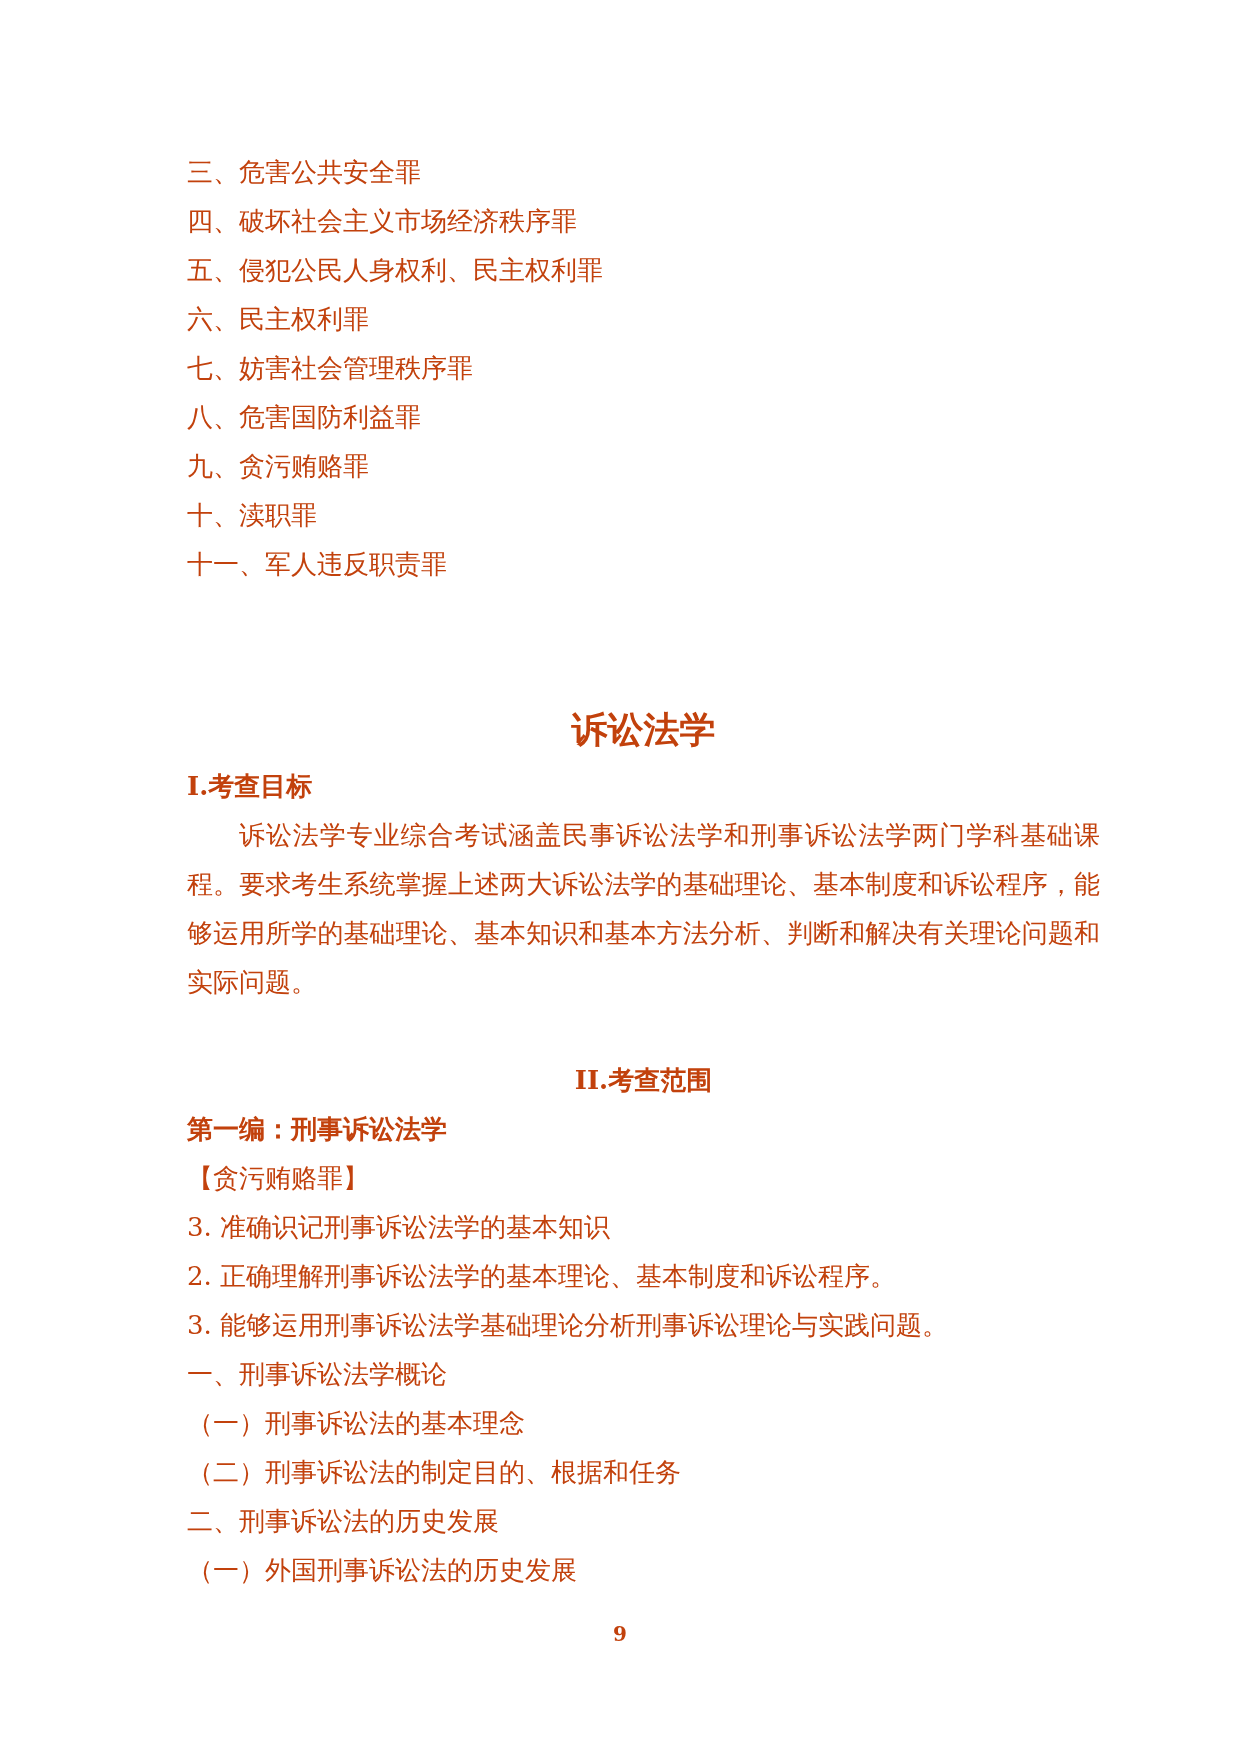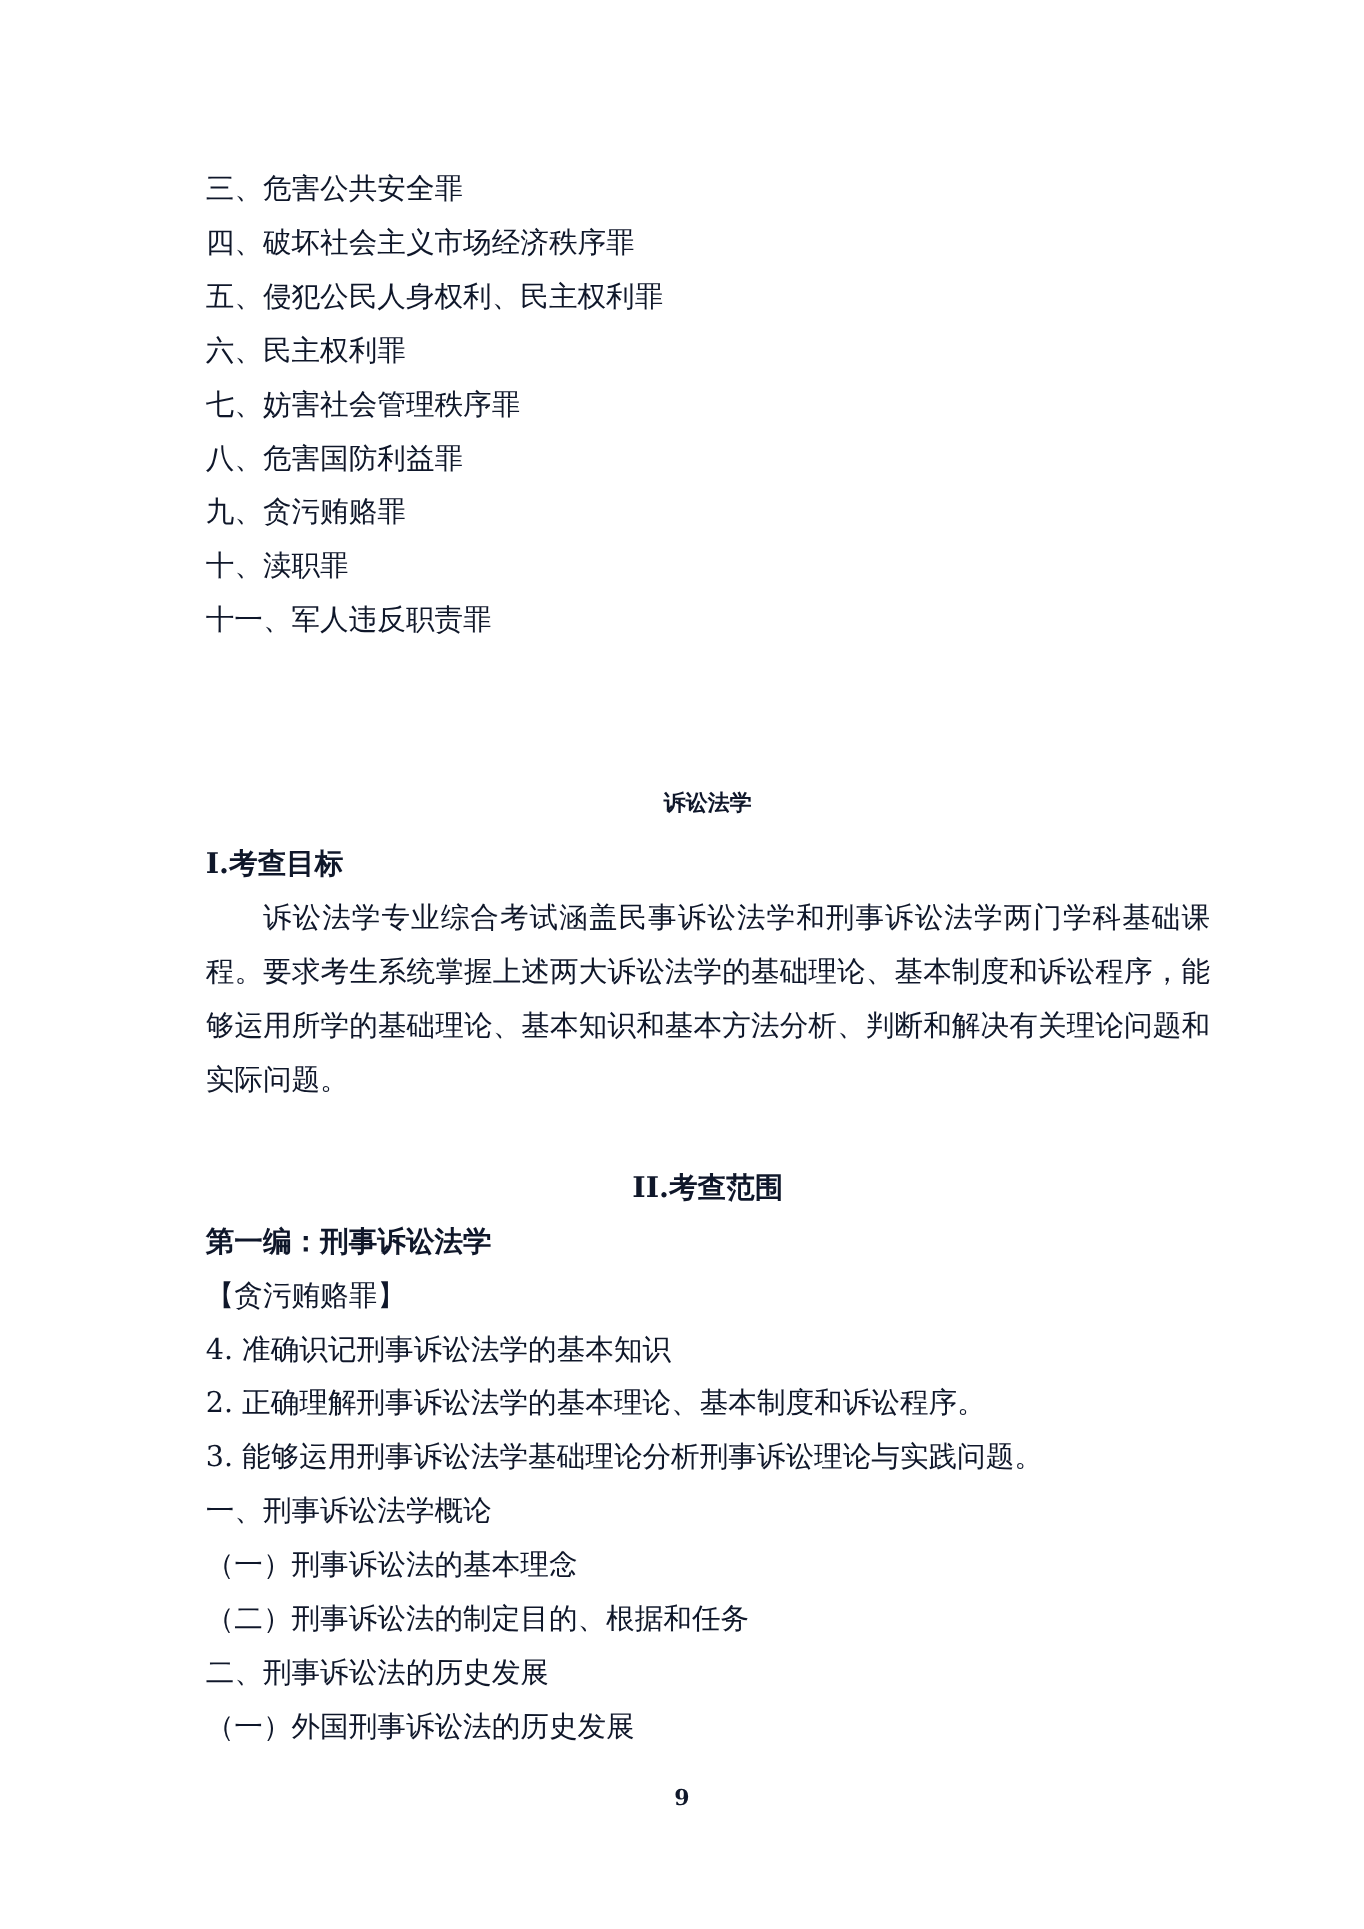--- a/index.html
+++ b/index.html
@@ -1,38 +1,38 @@
 <!DOCTYPE html>
 <html><head>
 <meta charset="utf-8">
 <style>
   html, body { margin: 0; padding: 0; background: #ffffff; }
   .page {
     position: relative;
     width: 1240px;
     height: 1754px;
     background: #ffffff;
-    color: #0f172a;
+    color: #c2410c;
     font-family: "DejaVu Serif", "Liberation Serif", serif;
     overflow: hidden;
   }
   .doc {
     padding-top: 148px;
     margin-left: 187px;
     margin-right: 140px;
     font-size: 26px;
     line-height: 49px;
   }
   .line { white-space: nowrap; }
   .list-block .line { font-weight: normal; }
   .section-title {
     margin-top: 116px;
     text-align: center;
     font-weight: bold;
-    font-size: 20px;
+    font-size: 36px;
     line-height: 49px;
   }
   .h-bold {
     font-weight: bold;
     line-height: 49px;
   }
   .objectives-heading { margin-top: 8px; }
   .paragraph { }
   .p-line {
     line-height: 49px;
@@ -83,21 +83,21 @@
       <div class="p-line">实际问题。</div>
     </div>
 
     <div class="h-bold scope-heading">II.考查范围</div>
 
     <div class="h-bold">第一编：刑事诉讼法学</div>
 
     <div class="line">【贪污贿赂罪】</div>
 
     <div class="outline-block">
-      <div class="line">4. 准确识记刑事诉讼法学的基本知识</div>
+      <div class="line">3. 准确识记刑事诉讼法学的基本知识</div>
       <div class="line">2. 正确理解刑事诉讼法学的基本理论、基本制度和诉讼程序。</div>
       <div class="line">3. 能够运用刑事诉讼法学基础理论分析刑事诉讼理论与实践问题。</div>
       <div class="line">一、刑事诉讼法学概论</div>
       <div class="line">（一）刑事诉讼法的基本理念</div>
       <div class="line">（二）刑事诉讼法的制定目的、根据和任务</div>
       <div class="line">二、刑事诉讼法的历史发展</div>
       <div class="line">（一）外国刑事诉讼法的历史发展</div>
     </div>
 
   </div>

